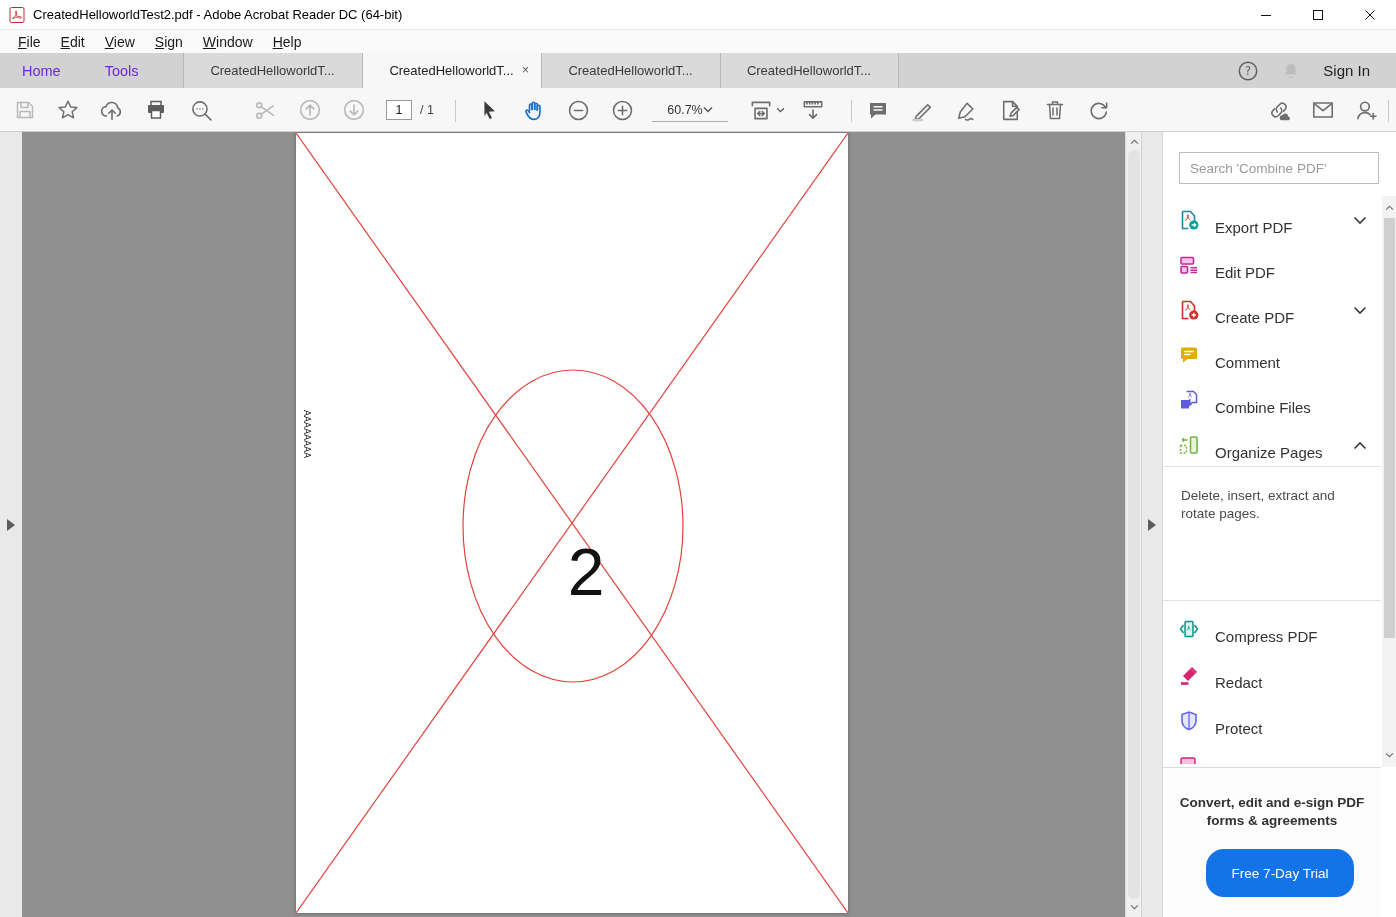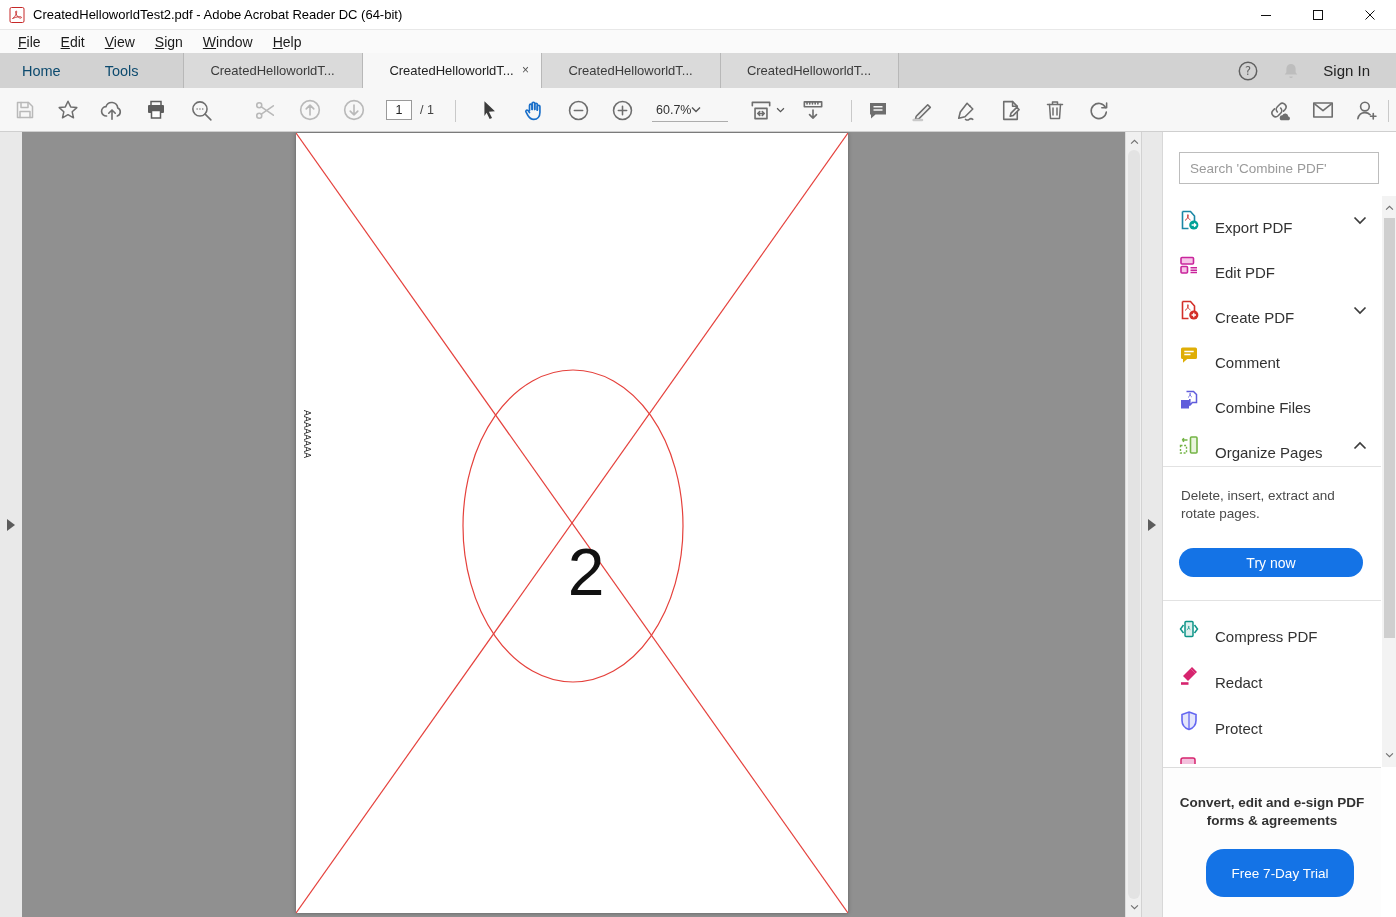--- a/index.html
+++ b/index.html
@@ -15,35 +15,35 @@
   .winbtn { width:52px; height:30px; display:flex; align-items:center; justify-content:center; color:#111; }
   .winbtn svg { display:block; }
 
   
   .menubar { position:absolute; left:0; top:30px; width:100%; height:23px; background:#fafafa; display:flex; align-items:center; padding-left:8px; }
   .menu-item { display:inline-block; padding:2px 10px; font-size:14px; color:#1a1a1a; cursor:default; }
   .menu-item::first-letter { text-decoration:underline; }
 
   
   .tabbar { position:absolute; left:0; top:53px; width:100%; height:35px; background:#d2d2d2; display:flex; align-items:stretch; }
-  .tab-simple { padding:0 22px; display:flex; align-items:center; font-size:14.5px; color:#0c4a6e; }
+  .tab-simple { padding:0 22px; display:flex; align-items:center; font-size:14.5px; color:#6d28d9; }
   .tab-doc { width:179px; display:flex; align-items:center; justify-content:center; font-size:13px; color:#3b3b3b; background:#dadada; border-left:1px solid #b8b8b8; position:relative; }
   .tab-doc:last-of-type { border-right:1px solid #b8b8b8; }
   .tab-doc.active { background:#f7f7f7; color:#222; border-left:1px solid #b8b8b8; }
   .tab-close { position:absolute; right:8px; top:10px; font-size:12px; color:#555; line-height:14px; width:14px; text-align:center; }
   .tabbar-right { position:absolute; right:0; top:53px; height:35px; display:flex; align-items:center; gap:22px; padding-right:26px; }
   .signin { font-size:15px; color:#222; }
 
   
   .toolbar { position:absolute; left:0; top:88px; width:100%; height:44px; background:#f7f7f7; border-bottom:1px solid #cfcfcf; }
   .tbtn { position:absolute; top:5px; width:34px; height:34px; display:flex; align-items:center; justify-content:center; border-radius:3px; }
   .tsep { position:absolute; top:12px; width:1px; height:22px; background:#c9c9c9; }
   .page-box { position:absolute; left:386px; top:12px; width:26px; height:20px; border:1px solid #9a9a9a; background:#fff; text-align:center; font-size:12.5px; color:#222; }
   .page-total { position:absolute; left:420px; top:15px; font-size:12.5px; color:#444; }
-  .zoom-ctl { position:absolute; left:652px; top:10px; width:76px; height:24px; border-bottom:1px solid #adadad; display:flex; align-items:center; justify-content:flex-start; padding:0 4px; }
+  .zoom-ctl { position:absolute; left:652px; top:10px; width:76px; height:24px; border-bottom:1px solid #adadad; display:flex; align-items:center; justify-content:center; padding:0 4px; }
   .zoom-ctl .zv { font-size:12.5px; color:#333; }
 
   
   .main { position:absolute; left:0; top:132px; width:1396px; height:785px; }
   .left-strip { position:absolute; left:0; top:0; width:22px; height:785px; background:#e9e9e9; }
   .pane-arrow { position:absolute; width:0; height:0; border-top:6px solid transparent; border-bottom:6px solid transparent; border-left:8px solid #5c5c5c; }
   .doc-area { position:absolute; left:22px; top:0; width:1103px; height:785px; background:#909090; overflow:hidden; }
   .page { position:absolute; left:274px; top:1px; width:552px; height:780px; background:#ffffff; box-shadow:0 0 4px rgba(0,0,0,.35); }
   .page svg { position:absolute; left:0; top:0; }
   .vert-annot { position:absolute; left:6px; top:277px; writing-mode:vertical-rl; font-size:8.5px; letter-spacing:0px; color:#1a1a1a; font-family:"DejaVu Sans",sans-serif; }
@@ -437,21 +437,20 @@
         <span class="chev">
           <svg width="14" height="9" viewBox="0 0 14 9">
               <path d="M1.5 7.5L7 2l5.5 5.5" fill="none" stroke="#3c3c3c" stroke-width="1.7"></path>
             </svg>
         </span>
       </div>
 
       <div class="sb-divider" style="top:334px"></div>
 
       <div class="organize-desc">Delete, insert, extract and rotate pages.</div>
-      <button class="btn-pill try-now">Try now</button>
 
       <div class="sb-divider" style="top:468px"></div>
 
       <div class="tool-row" style="top:475px">
         <span class="ticon">
           <svg width="24" height="24" viewBox="0 0 24 24">
               <rect x="8" y="4.5" width="8" height="15" rx="1" fill="#dff0ee" stroke="#0d9488" stroke-width="1.5"></rect>
               <path d="M9.8 13c.8-.4 1.6-1.4 2-2.5.3-.7.3-1.4-.1-1.4s-.3.9-.1 1.5c.3.9 1 1.7 1.7 2" fill="none" stroke="#0d9488" stroke-width="0.8"></path>
               <path d="M6.5 8L3.5 12l3 4M17.5 8l3 4-3 4" fill="none" stroke="#0d9488" stroke-width="1.5"></path>
             </svg>

